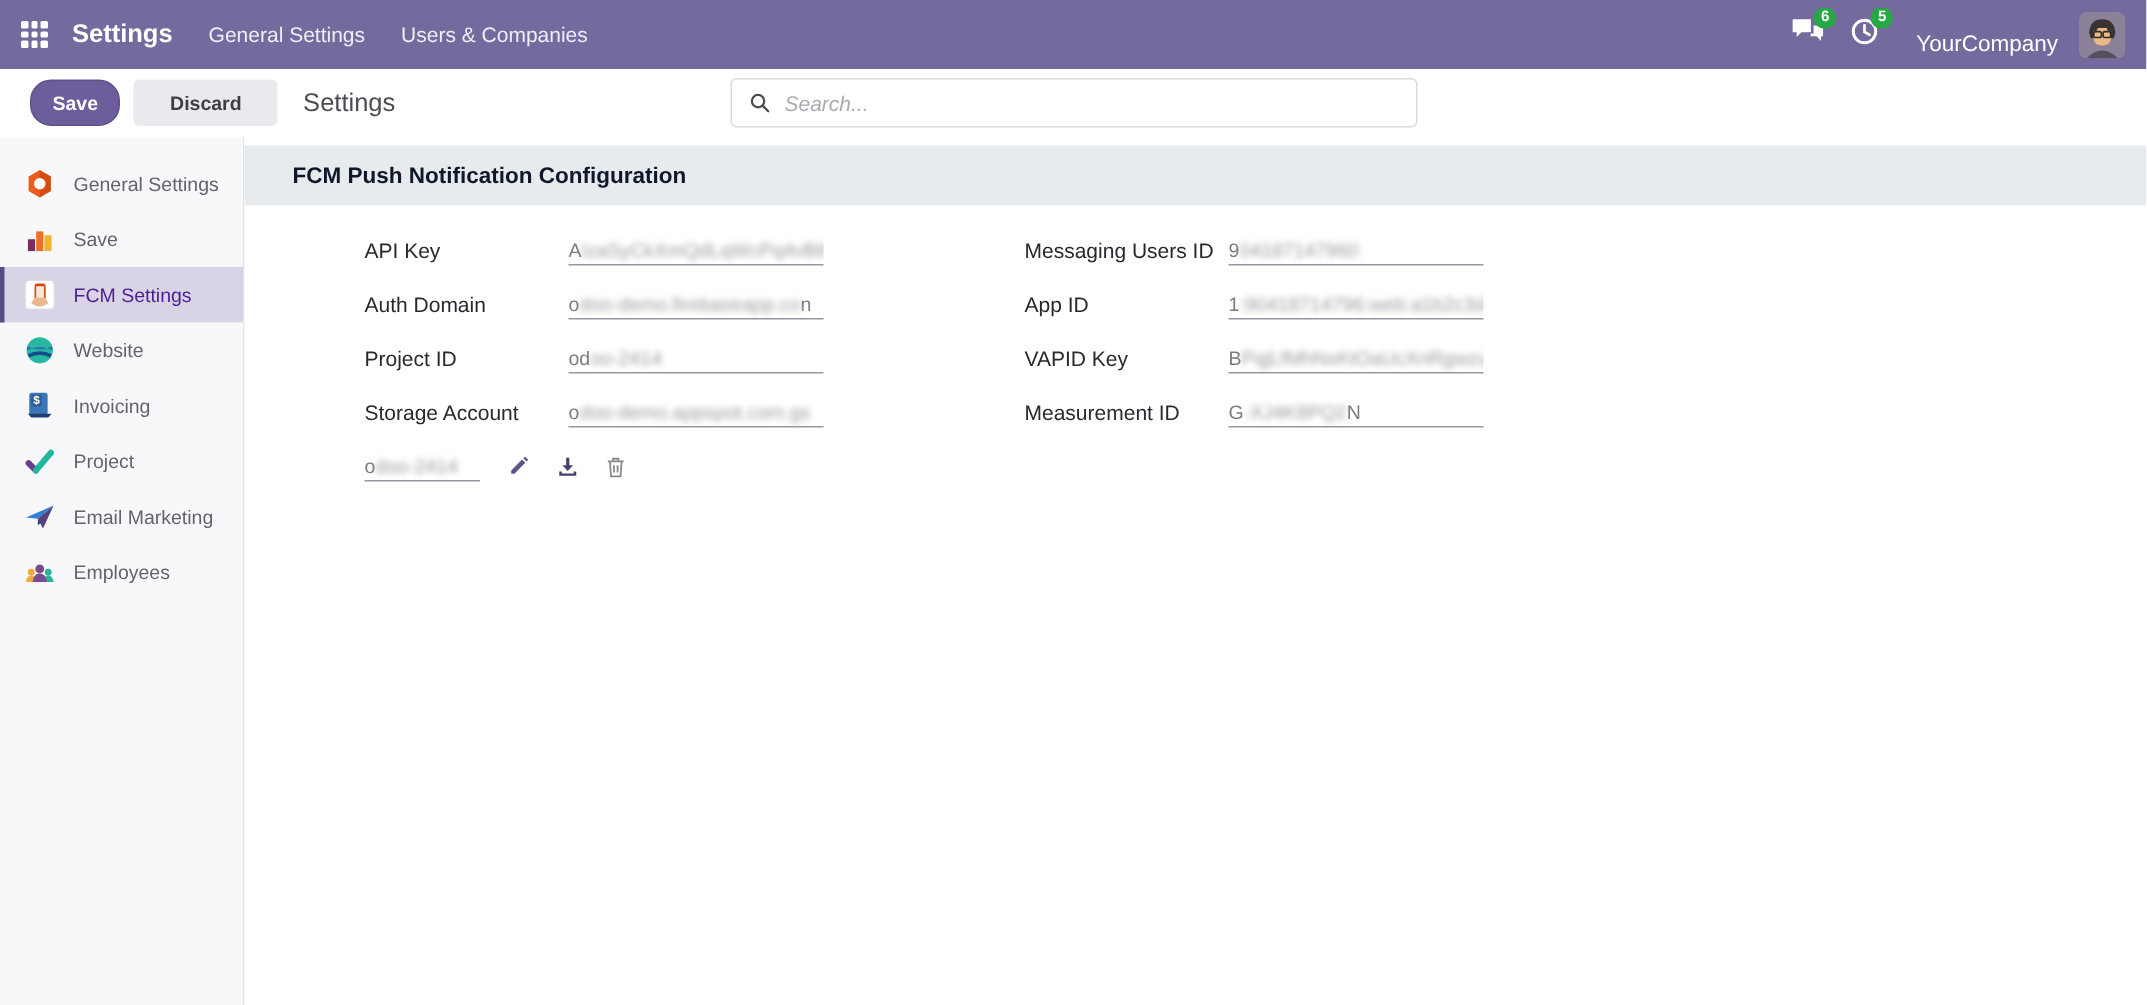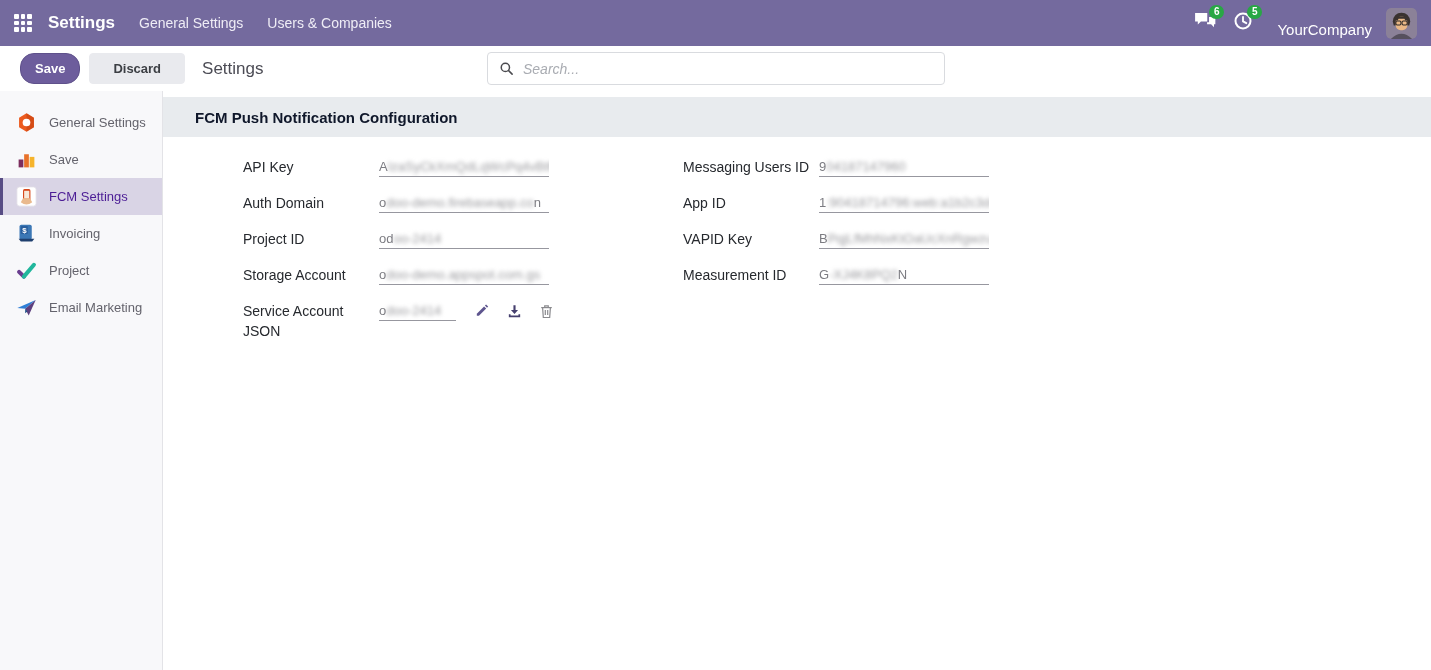--- a/index.html
+++ b/index.html
@@ -172,20 +172,30 @@
         <svg width="21" height="21" viewBox="0 0 24 24">
           <rect x="1" y="1" width="22" height="22" rx="3" fill="#fff" stroke="#e0dde6"></rect>
           <rect x="8" y="3.5" width="8.5" height="14" rx="1.8" fill="#d8491d"></rect>
           <rect x="9.3" y="5.5" width="5.9" height="9" fill="#f7e9d9"></rect>
           <path d="M5.5 18.5 q6.5 5 13 0 l-2.5 -4.5 h-8 z" fill="#e9b98d"></path>
         </svg>
       </span>
       <span>FCM Settings</span>
     </div>
 
+    <div class="side-item">
+      <span class="side-icon">
+        <svg width="21" height="21" viewBox="0 0 24 24">
+          <circle cx="12" cy="12" r="10" fill="#28b7a0"></circle>
+          <path d="M2.5 9 q9.5 5 19 0 v3 q-9.5 -5 -19 0 z" fill="#2a6fb5"></path>
+          <path d="M2.8 15 q9.2 -4.5 18.4 0 l-1.4 2.6 q-7.8 -3.8 -15.6 0 z" fill="#174a8c"></path>
+        </svg>
+      </span>
+      <span>Website</span>
+    </div>
 
     <div class="side-item">
       <span class="side-icon">
         <svg width="21" height="21" viewBox="0 0 24 24">
           <rect x="4" y="2" width="14" height="17" rx="2" fill="#3b77b5"></rect>
           <rect x="5.5" y="3.5" width="8" height="9" rx="1" fill="#2a5f9e"></rect>
           <text x="9.5" y="11" font-size="9" fill="#fff" text-anchor="middle" font-weight="bold" font-family="Liberation Sans, sans-serif">$</text>
           <path d="M3 18 h18 l-2.5 3 h-13 z" fill="#1f3f6e"></path>
         </svg>
       </span>
@@ -206,20 +216,33 @@
       <span class="side-icon">
         <svg width="21" height="21" viewBox="0 0 24 24">
           <path d="M1.5 12.5 L22.5 3.5 L10.5 13.5 z" fill="#2f7fd6"></path>
           <path d="M22.5 3.5 L14.5 21 L10.5 13.5 z" fill="#5d3f7e"></path>
           <path d="M10.5 13.5 L10.5 18.5 L13 16.5 z" fill="#1d4f86"></path>
         </svg>
       </span>
       <span>Email Marketing</span>
     </div>
 
+    <div class="side-item">
+      <span class="side-icon">
+        <svg width="21" height="21" viewBox="0 0 24 24">
+          <circle cx="5.5" cy="12" r="2.6" fill="#f3a93c"></circle>
+          <path d="M1.5 19.5 q0.5 -5 4 -5 q3.5 0 4 5 z" fill="#f3a93c"></path>
+          <circle cx="18.5" cy="12" r="2.6" fill="#2bb3a0"></circle>
+          <path d="M14.5 19.5 q0.5 -5 4 -5 q3.5 0 4 5 z" fill="#2bb3a0"></path>
+          <circle cx="12" cy="9.5" r="3.4" fill="#7a4b8f"></circle>
+          <path d="M6.5 19.5 q0.8 -6.5 5.5 -6.5 q4.7 0 5.5 6.5 z" fill="#7a4b8f"></path>
+        </svg>
+      </span>
+      <span>Employees</span>
+    </div>
 
   </div>
 
   <div class="content">
     <div class="section-header">
       <div class="section-title">FCM Push Notification Configuration</div>
     </div>
 
     <div class="form-area">
 
@@ -253,21 +276,20 @@
         <div class="field-row">
           <div class="field-label">Storage Account</div>
           <div class="field-value">
             <span class="crisp">o</span>
               <span class="blur-mid">doo-demo.appspot.com.gs</span>
               <span class="crisp"></span>
           </div>
         </div>
 
         <div class="field-row">
-          <div class="field-label">Service Account JSON</div>
           <div class="field-value short">
             <span class="crisp">o</span>
               <span class="blur-mid">doo-2414</span>
               <span class="crisp"></span>
           </div>
           <div class="field-actions">
             <span class="action-icon">
               <svg viewBox="0 0 24 24" width="17" height="17">
                 <path d="M14.2 4.8 l3 3 L7 18 H4 v-3 z" fill="#5d548e"></path>
                 <path d="M15.4 3.6 l1.6-1.6 3 3 -1.6 1.6 z" fill="#5d548e"></path>

